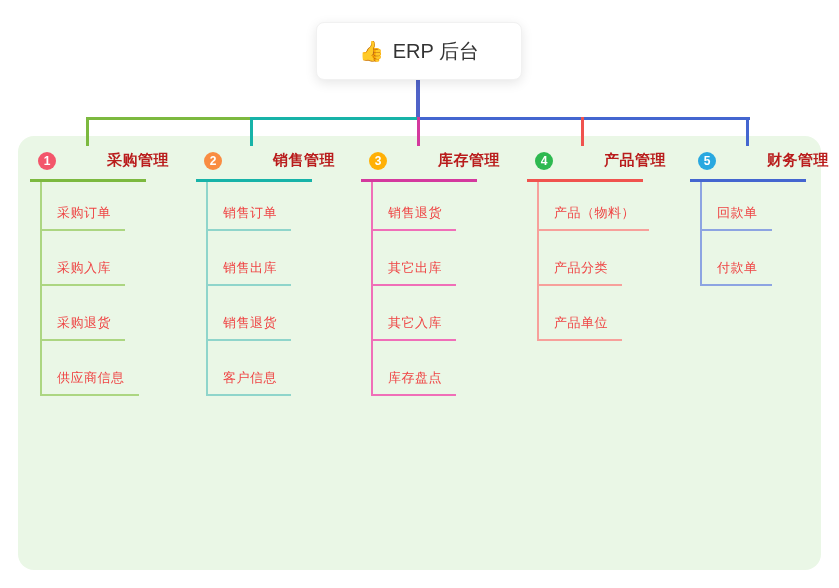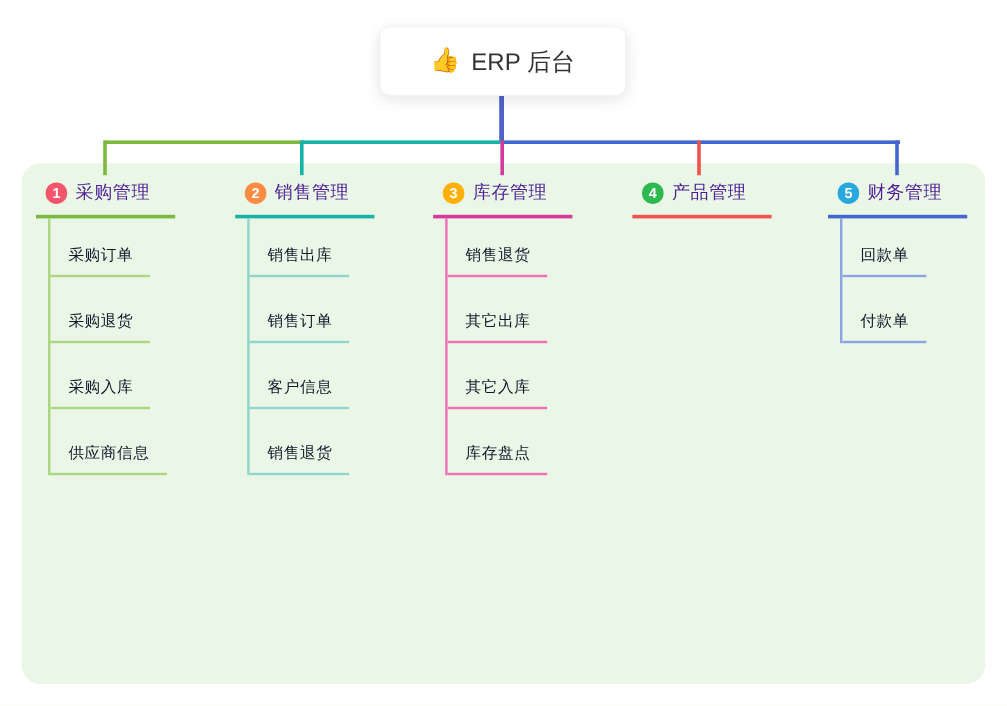--- a/index.html
+++ b/index.html
@@ -47,29 +47,29 @@
   .btitle {
     width:116px; padding:5px 0 9px 8px;
     border-bottom:3px solid var(--dark);
     display:flex; align-items:center; gap:7px; cursor:pointer;
   }
   .badge {
     width:18px; height:18px; border-radius:50%; flex:0 0 18px;
     background:var(--badge); color:#ffffff;
     font-size:12px; font-weight:700; line-height:18px; text-align:center;
   }
-  .blabel { font-size:15px; font-weight:400; color:#4c1d95; white-space:nowrap; letter-spacing:.5px; }
+  .blabel { font-size:15px; font-weight:700; color:#b91c1c; white-space:nowrap; letter-spacing:.5px;margin-left:44px; }
 
   .bbody { margin-left:10px; border-left:2px solid var(--light); }
   .sub {
     height:55px; width:max-content;
     display:flex; align-items:flex-end;
     padding:0 14px 7px 15px;
     border-bottom:2px solid var(--light);
-    font-size:13px; color:#0f172a; white-space:nowrap; letter-spacing:.5px;
+    font-size:13px; color:#ef4444; white-space:nowrap; letter-spacing:.5px;
     cursor:pointer;
   }
   .sub:first-child { height:49px; }
 </style>
 </head>
 <body>
 
 <div class="canvas">
 
   <div class="root-node">
@@ -89,36 +89,36 @@
 
   <div class="panel"></div>
 
   <div class="branch b1" style="--dark: #7CB93F; --light: #ACD681; --badge: #F3566B;">
     <div class="btitle">
       <span class="badge">1</span>
       <span class="blabel">采购管理</span>
     </div>
     <div class="bbody">
       <div class="sub">采购订单</div>
+      <div class="sub">采购入库</div>
       <div class="sub">采购退货</div>
-      <div class="sub">采购入库</div>
       <div class="sub">供应商信息</div>
     </div>
   </div>
 
   <div class="branch b2" style="--dark: #17B3A8; --light: #8FD5CB; --badge: #F98C42;">
     <div class="btitle">
       <span class="badge">2</span>
       <span class="blabel">销售管理</span>
     </div>
     <div class="bbody">
+      <div class="sub">销售订单</div>
       <div class="sub">销售出库</div>
-      <div class="sub">销售订单</div>
+      <div class="sub">销售退货</div>
       <div class="sub">客户信息</div>
-      <div class="sub">销售退货</div>
     </div>
   </div>
 
   <div class="branch b3" style="--dark: #D4399E; --light: #F06FB8; --badge: #FFB006;">
     <div class="btitle">
       <span class="badge">3</span>
       <span class="blabel">库存管理</span>
     </div>
     <div class="bbody">
       <div class="sub">销售退货</div>
@@ -126,20 +126,25 @@
       <div class="sub">其它入库</div>
       <div class="sub">库存盘点</div>
     </div>
   </div>
 
   <div class="branch b4" style="--dark: #F0534E; --light: #F7A09B; --badge: #2EB950;">
     <div class="btitle">
       <span class="badge">4</span>
       <span class="blabel">产品管理</span>
     </div>
+    <div class="bbody">
+      <div class="sub">产品（物料）</div>
+      <div class="sub">产品分类</div>
+      <div class="sub">产品单位</div>
+    </div>
   </div>
 
   <div class="branch b5" style="--dark: #4466D0; --light: #8DA4E2; --badge: #29A8E0;">
     <div class="btitle">
       <span class="badge">5</span>
       <span class="blabel">财务管理</span>
     </div>
     <div class="bbody">
       <div class="sub">回款单</div>
       <div class="sub">付款单</div>

